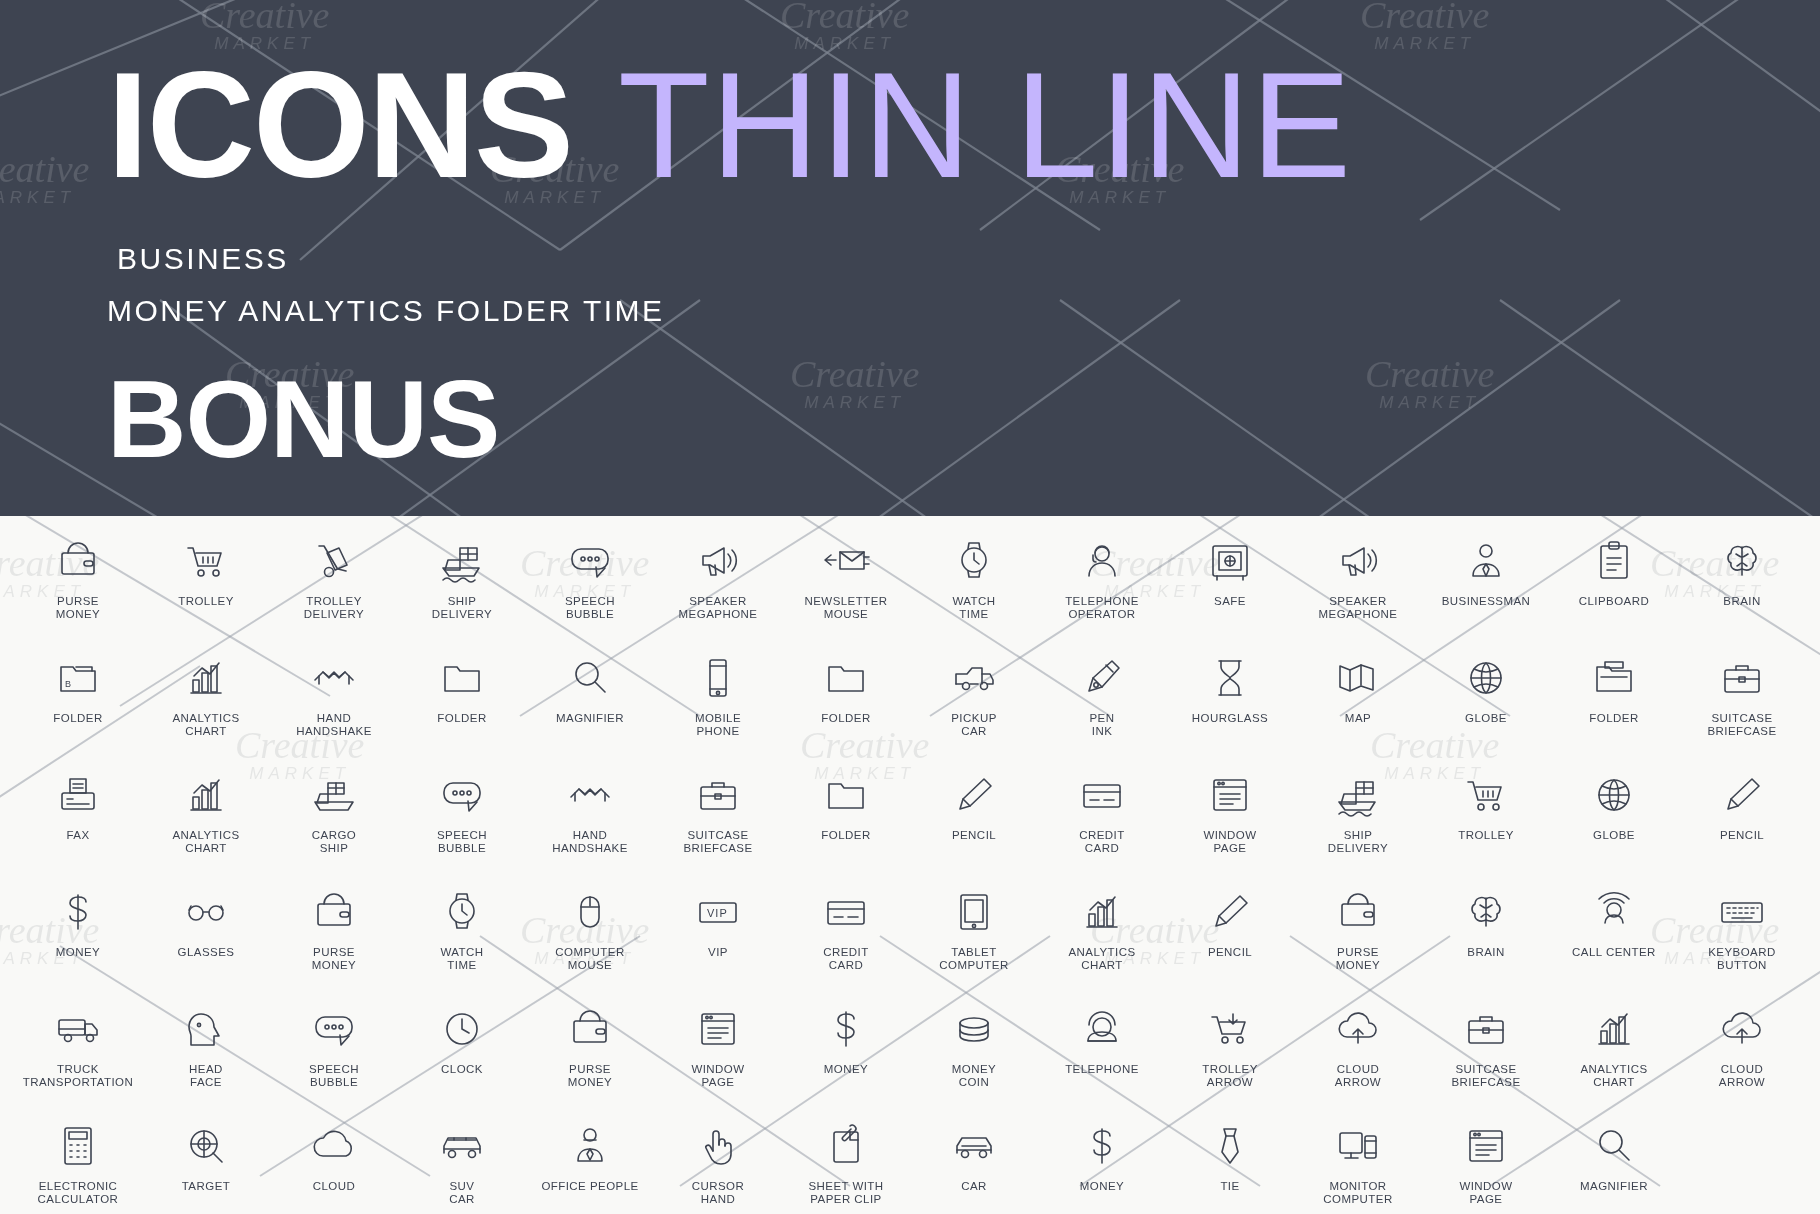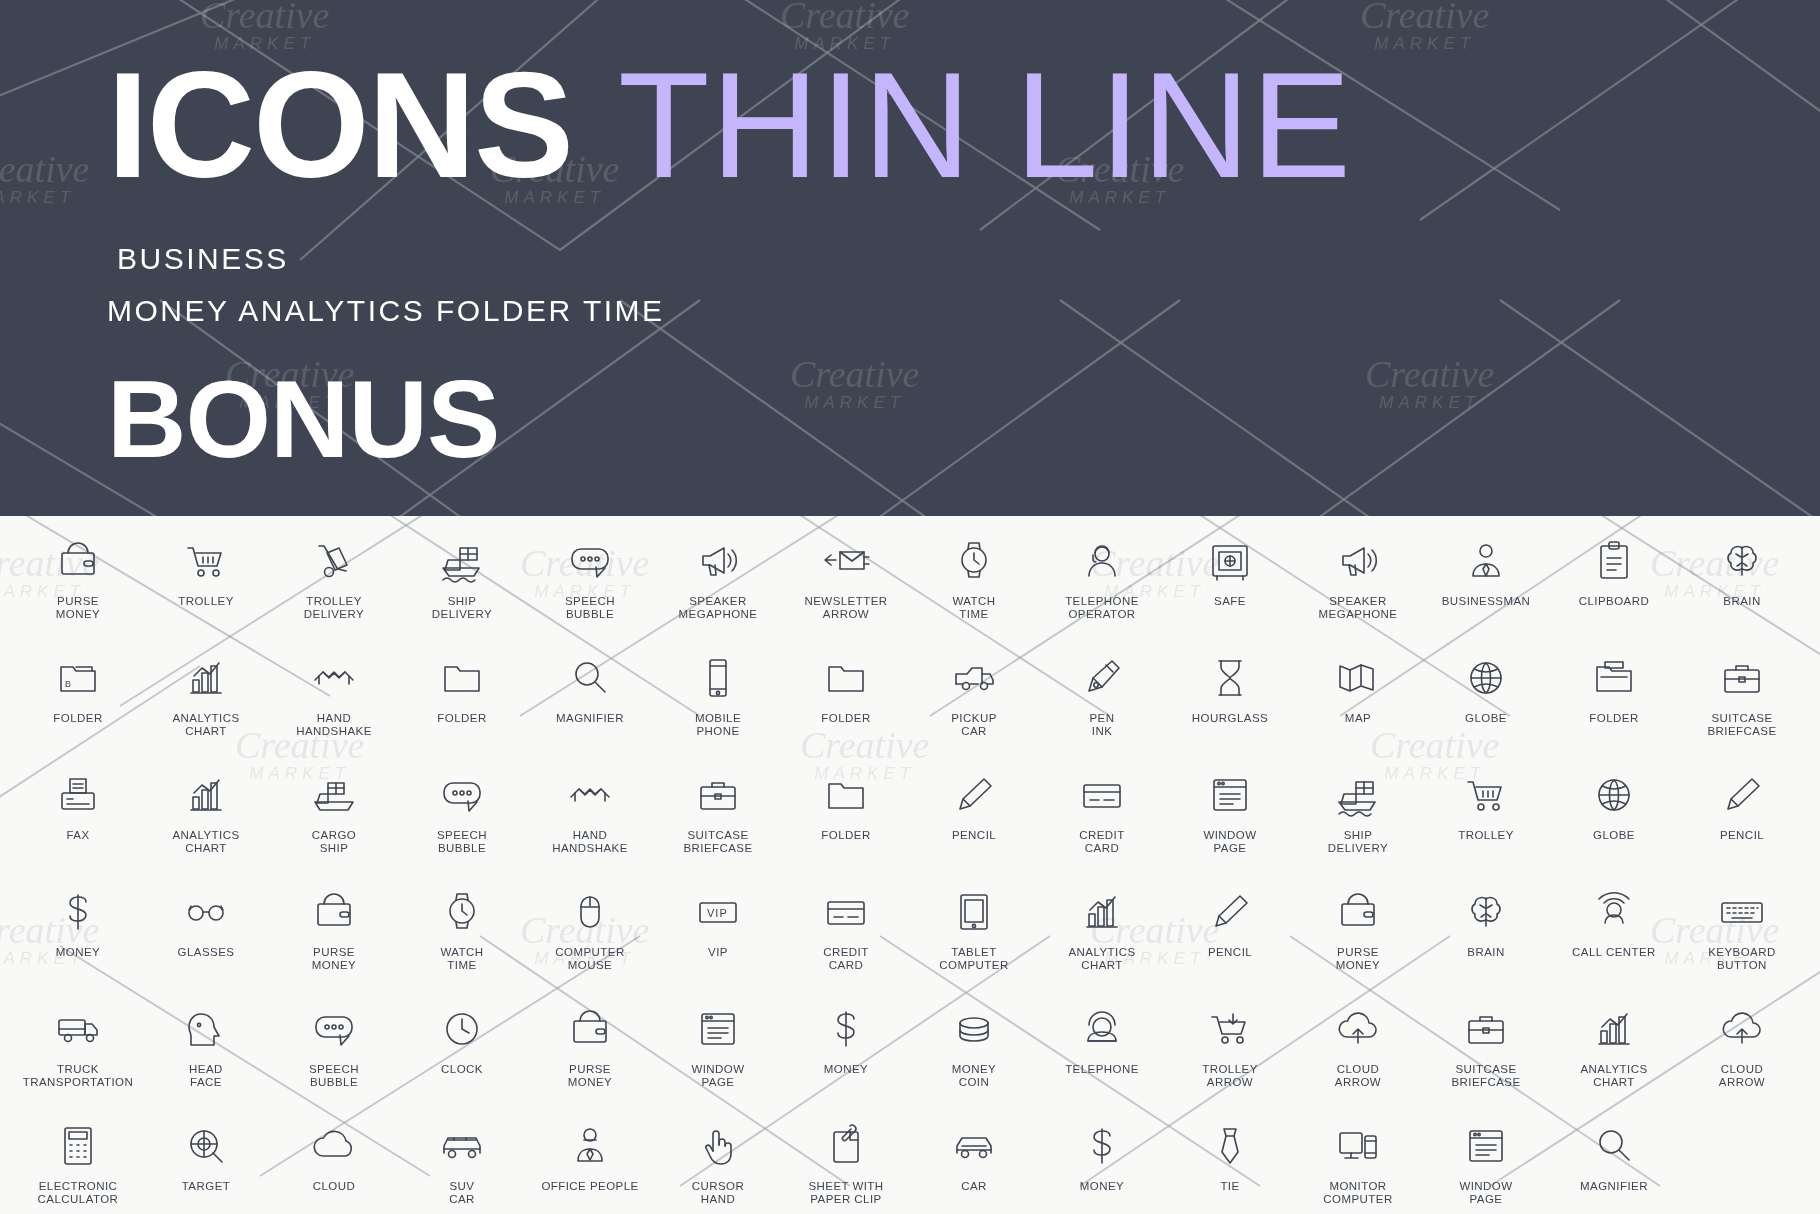--- a/index.html
+++ b/index.html
@@ -315,21 +315,21 @@
             <svg width="52" height="52" viewBox="0 0 52 52">
               <g fill="none" stroke="currentColor" stroke-width="1.6" stroke-linecap="round" stroke-linejoin="round">
                 <rect x="20" y="17" width="24" height="17"></rect>
                 <path d="M20 17l12 9 12-9"></path>
                 <path d="M16 25H5M11 20l-6 5 6 5"></path>
                 <path d="M44 22h5M44 29h5"></path>
               </g>
             </svg>
           </div>
           <div class="cap">NEWSLETTER
-ARROW</div>
+MOUSE</div>
         </div>
         <div class="cell">
           <div class="glyph">
             <svg width="52" height="52" viewBox="0 0 52 52">
               <g fill="none" stroke="currentColor" stroke-width="1.6" stroke-linecap="round" stroke-linejoin="round">
                 <circle cx="26" cy="25" r="12"></circle>
                 <path d="M26 18v7l5 4"></path>
                 <path d="M20 14l1-6h10l1 6M20 36l1 6h10l1-6"></path>
               </g>
             </svg>

